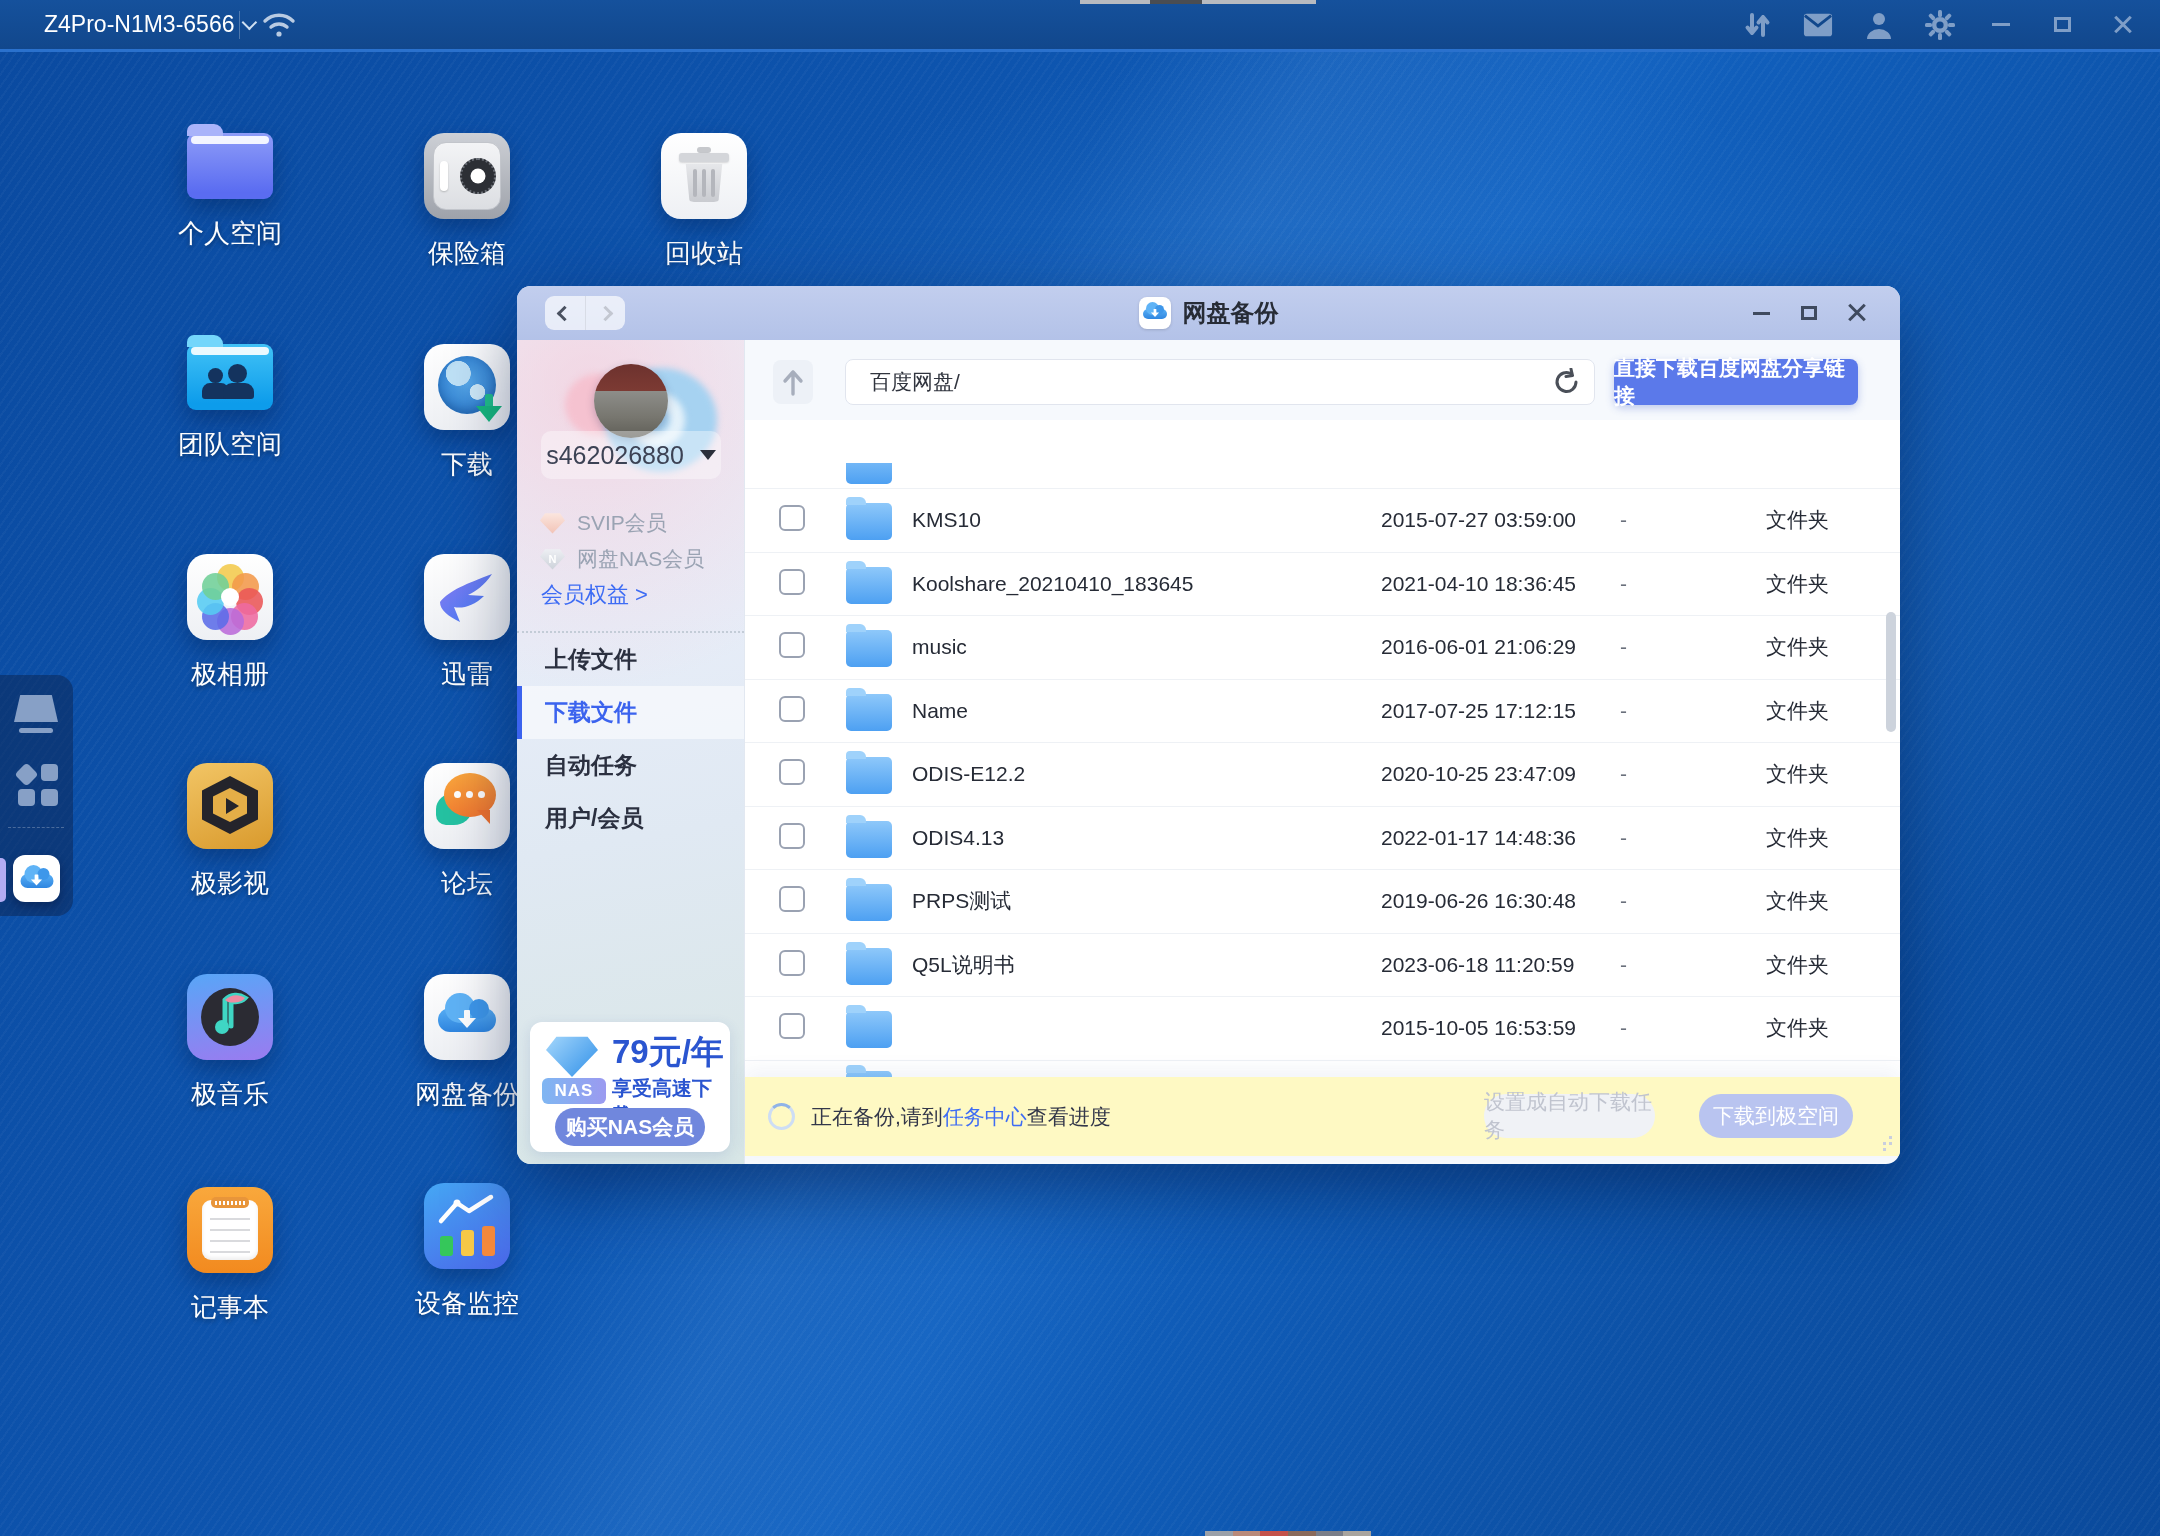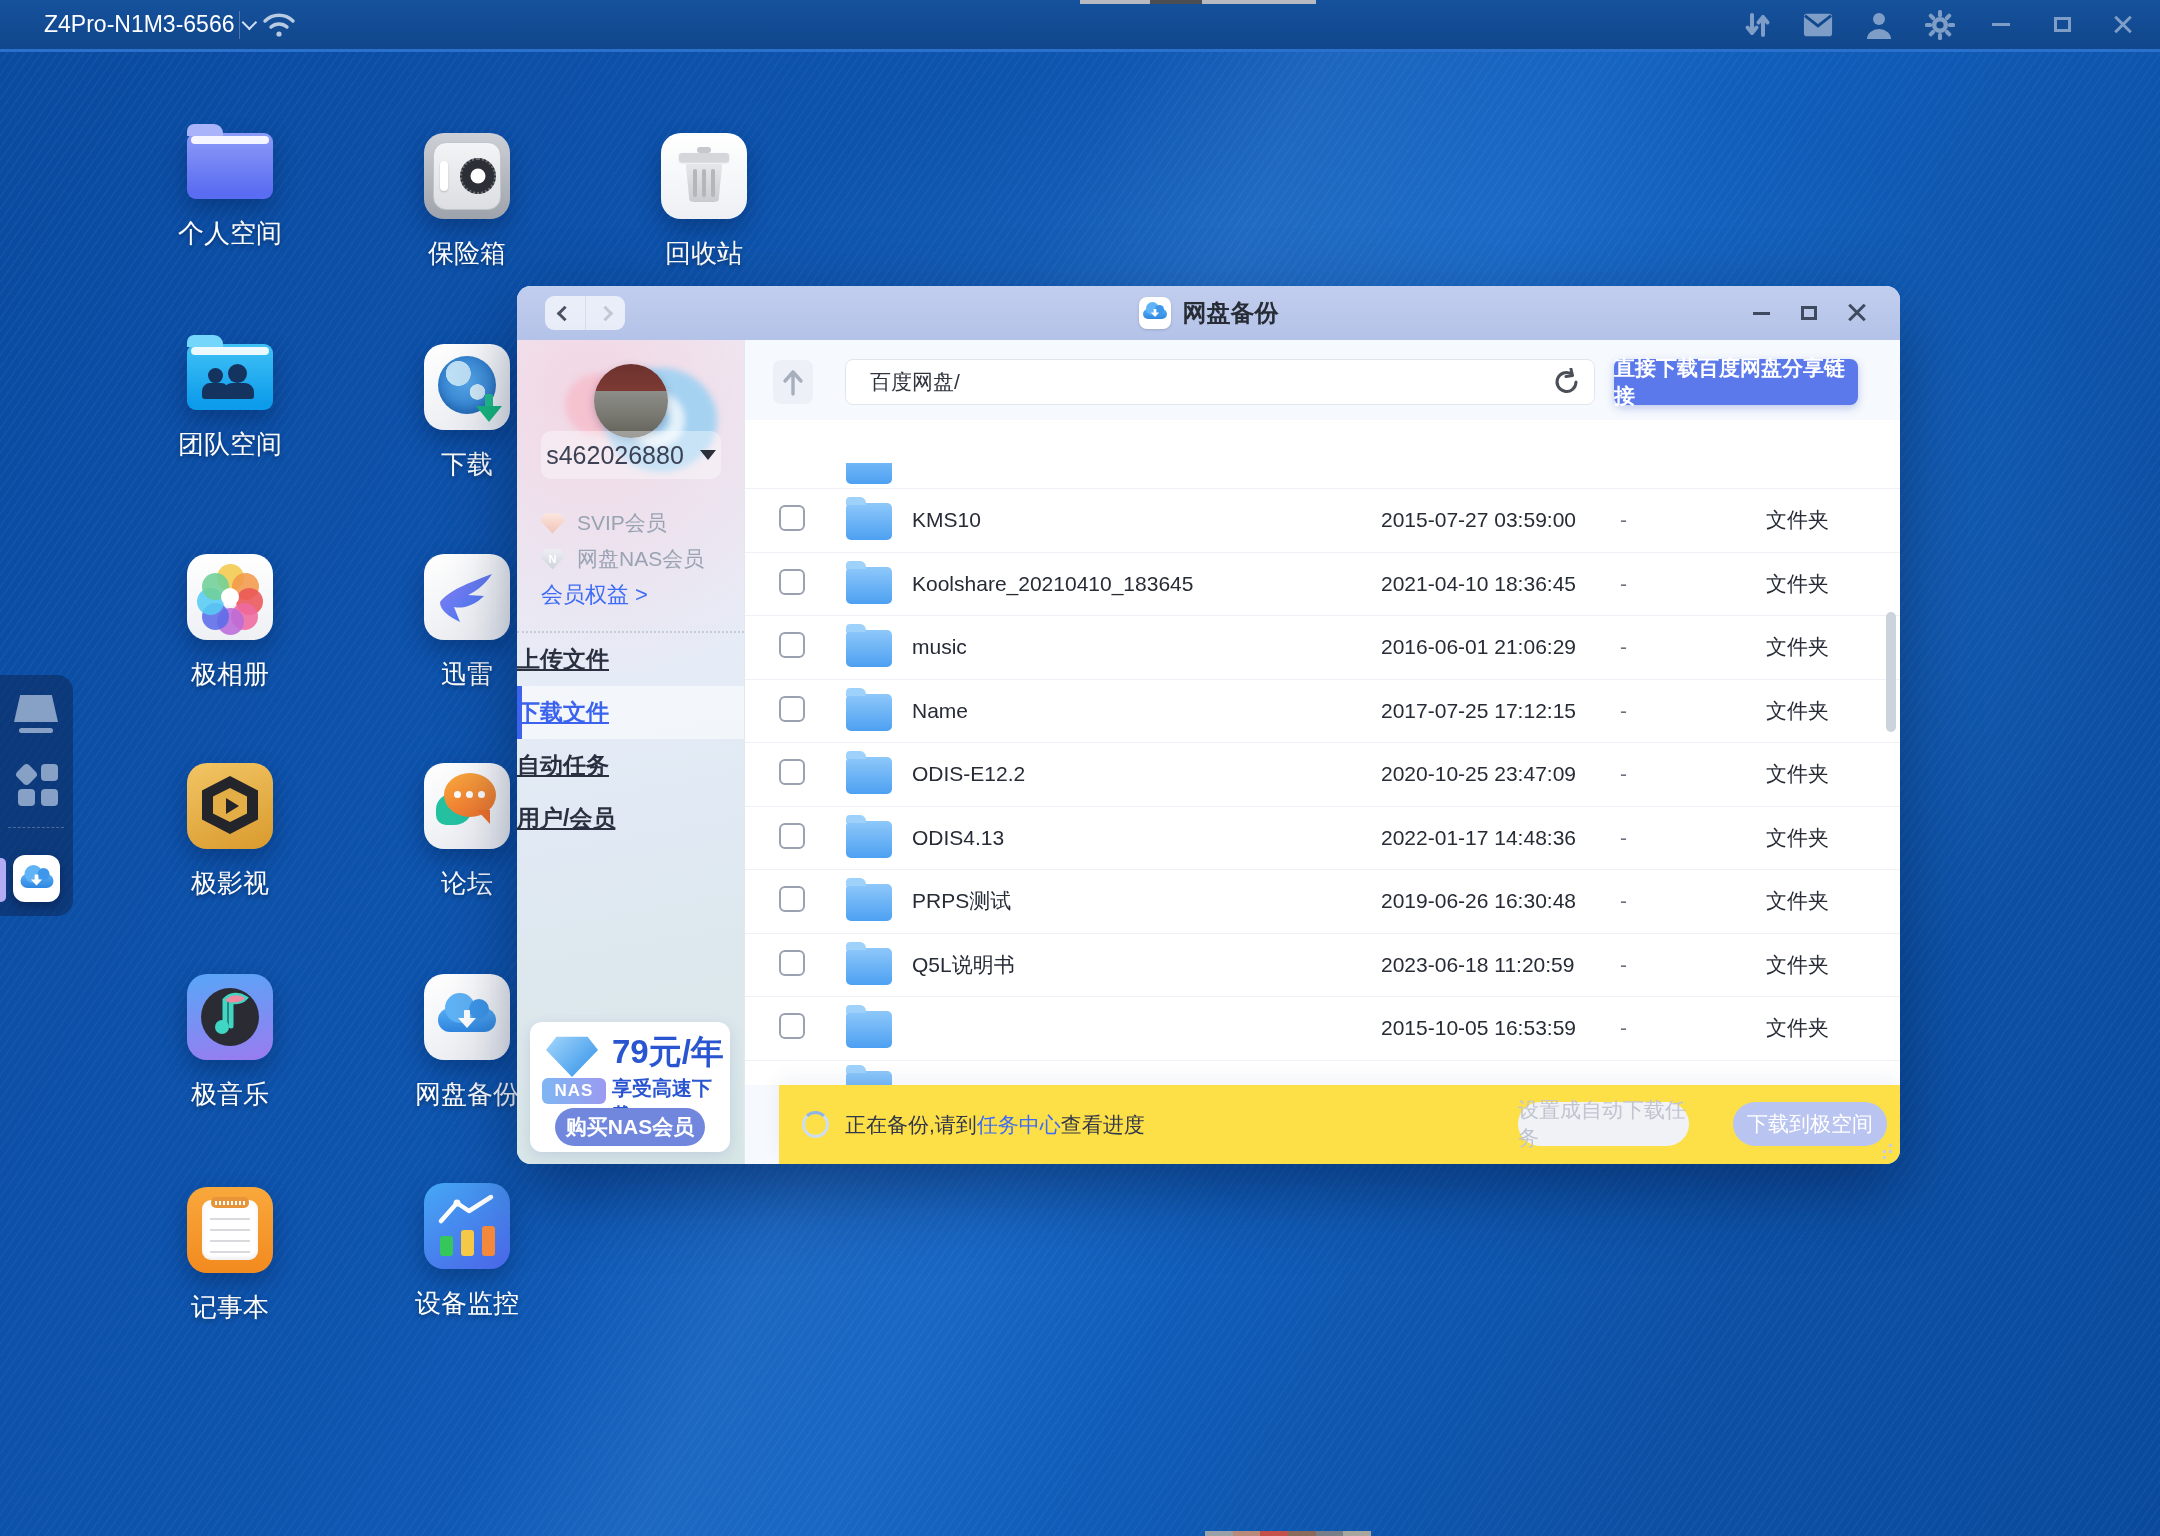--- a/index.html
+++ b/index.html
@@ -194,22 +194,22 @@
   .uname span{font-size:25px;color:#3c4254;}
   .tri{width:0;height:0;border-left:8px solid transparent;border-right:8px solid transparent;border-top:10px solid #2a2f3a;}
   .mrow{position:absolute;left:23px;display:flex;align-items:center;gap:12px;font-size:21px;color:#9aa3b3;}
   .gem{width:25px;height:21px;clip-path:polygon(50% 100%,0 38%,20% 4%,80% 4%,100% 38%);
     background:linear-gradient(180deg,#fbe6df,#f2c3b6);display:flex;align-items:center;justify-content:center;
     font-size:11px;font-weight:bold;color:#fff;}
   .gem.gray{background:linear-gradient(180deg,#eef0f4,#ccd1d9);}
   .mlink{position:absolute;left:24px;font-size:22px;color:#3e6cf4;cursor:pointer;}
   .dotline{position:absolute;left:0;right:0;top:291px;border-top:2px dotted #c3ccd7;}
   .menu{position:absolute;left:0;right:0;top:293px;}
-  .mitem{position:relative;height:53px;display:flex;align-items:center;
-    font-size:23px;font-weight:bold;color:#2b3040;cursor:pointer;text-decoration:underline;}
+  .mitem{position:relative;height:53px;display:flex;align-items:center;padding-left:28px;
+    font-size:23px;font-weight:bold;color:#2b3040;cursor:pointer;}
   .mitem.active{color:#3b63ee;background:rgba(255,255,255,0.55);}
   .mitem.active::before{content:"";position:absolute;left:0;top:0;bottom:0;width:5px;background:#3b63ee;}
   .promo{position:absolute;left:13px;top:682px;width:200px;height:130px;border-radius:12px;background:#fff;
     box-shadow:0 4px 14px rgba(50,80,160,0.14);}
   .promo .pgem{position:absolute;left:16px;top:13px;width:52px;height:42px;
     clip-path:polygon(50% 100%,0 36%,20% 4%,80% 4%,100% 36%);
     background:linear-gradient(135deg,#a6d8fc,#2f8fe8);}
   .promo .pbadge{position:absolute;left:12px;top:56px;width:64px;height:26px;border-radius:6px;
     background:linear-gradient(90deg,#7fb6f2,#9b9af0);color:#fff;font-size:17px;font-weight:bold;
     display:flex;align-items:center;justify-content:center;letter-spacing:1px;}
@@ -243,22 +243,22 @@
   .ffolder{position:absolute;left:101px;top:50%;width:46px;height:37px;margin-top:-17px;border-radius:5px;
     background:linear-gradient(180deg,#8ec8fa,#4da0f2);}
   .ffolder::before{content:"";position:absolute;left:0;top:-6px;width:20px;height:8px;border-radius:4px 6px 0 0;background:#9fd2fb;}
   .cell{position:absolute;top:0;height:100%;display:flex;align-items:center;font-size:21px;color:#262b36;}
   .cell.cname{left:167px;} .cell.cdate{left:636px;} .cell.csize{left:875px;color:#6a707c;} .cell.ctype{left:1021px;}
   .partial-top{height:26px;}
   .partial-top .ffolder{top:auto;bottom:4px;margin-top:0;}
   .partial-bottom{height:25px;border-bottom:none;}
   .partial-bottom .ffolder{top:10px;margin-top:0;}
   .thumb{position:absolute;right:4px;top:192px;width:10px;height:120px;border-radius:5px;background:#cdd3dc;cursor:pointer;}
-  .footer{position:absolute;left:0;right:0;bottom:0;height:79px;background:#fde047;
-    box-shadow:0 -8px 18px rgba(40,70,130,0.06);margin-left:34px;}
+  .footer{position:absolute;left:0;right:0;bottom:8px;height:79px;background:#fef9c3;
+    box-shadow:0 -8px 18px rgba(40,70,130,0.06);}
   .spin{position:absolute;left:23px;top:26px;width:27px;height:27px;border-radius:50%;
     border:3px solid #cdddf4;border-top-color:#8fb3e8;}
   .status{position:absolute;left:66px;top:0;height:79px;display:flex;align-items:center;font-size:21px;color:#33374a;}
   .status .lnk{color:#3e6cf4;cursor:pointer;}
   .btn-auto{position:absolute;left:739px;top:17px;width:171px;height:44px;border-radius:22px;background:#f0f2f6;
     color:#c0c4cf;font-size:21px;display:flex;align-items:center;justify-content:center;cursor:pointer;}
   .btn-dl{position:absolute;left:954px;top:17px;width:154px;height:44px;border-radius:22px;background:#b9c4f0;
     color:#fff;font-size:21px;display:flex;align-items:center;justify-content:center;cursor:pointer;}
   .rsz{position:absolute;right:8px;bottom:6px;width:14px;height:14px;}
   .rsz::before{content:"";position:absolute;right:0;top:0;width:3px;height:3px;background:#c9cede;box-shadow:-6px 6px 0 #c9cede,0 6px 0 #c9cede, -6px 12px 0 #c9cede;}

